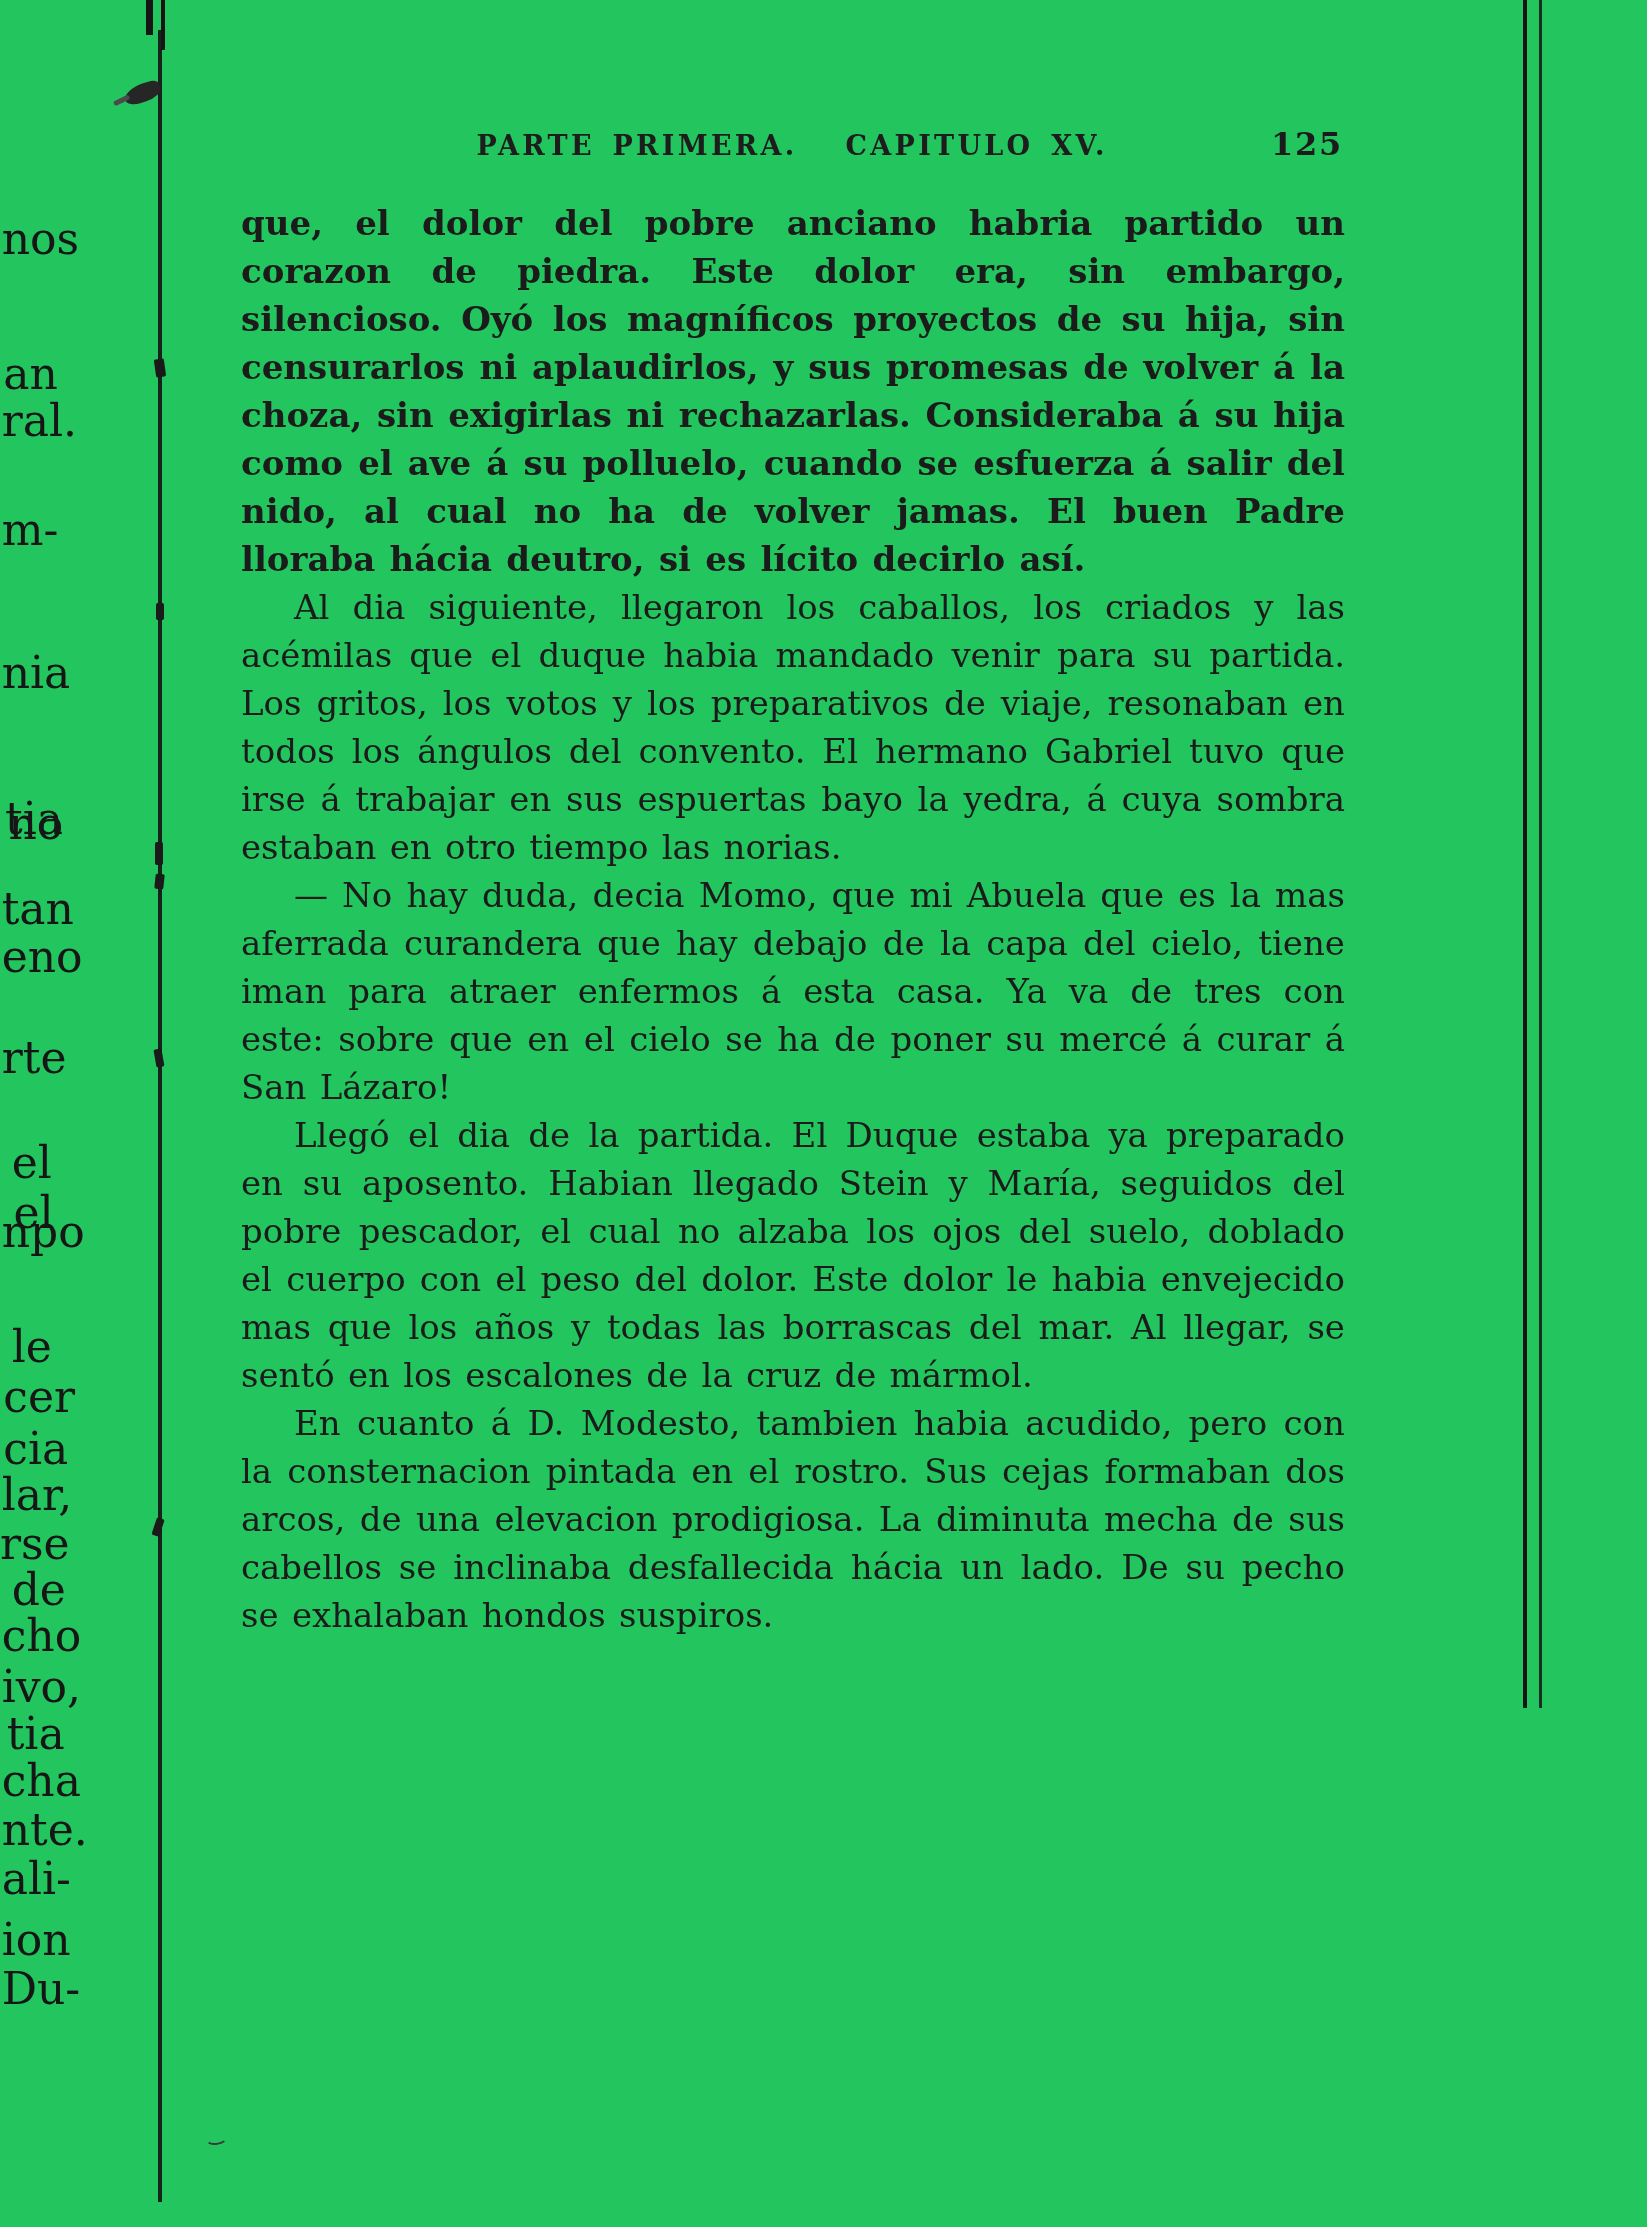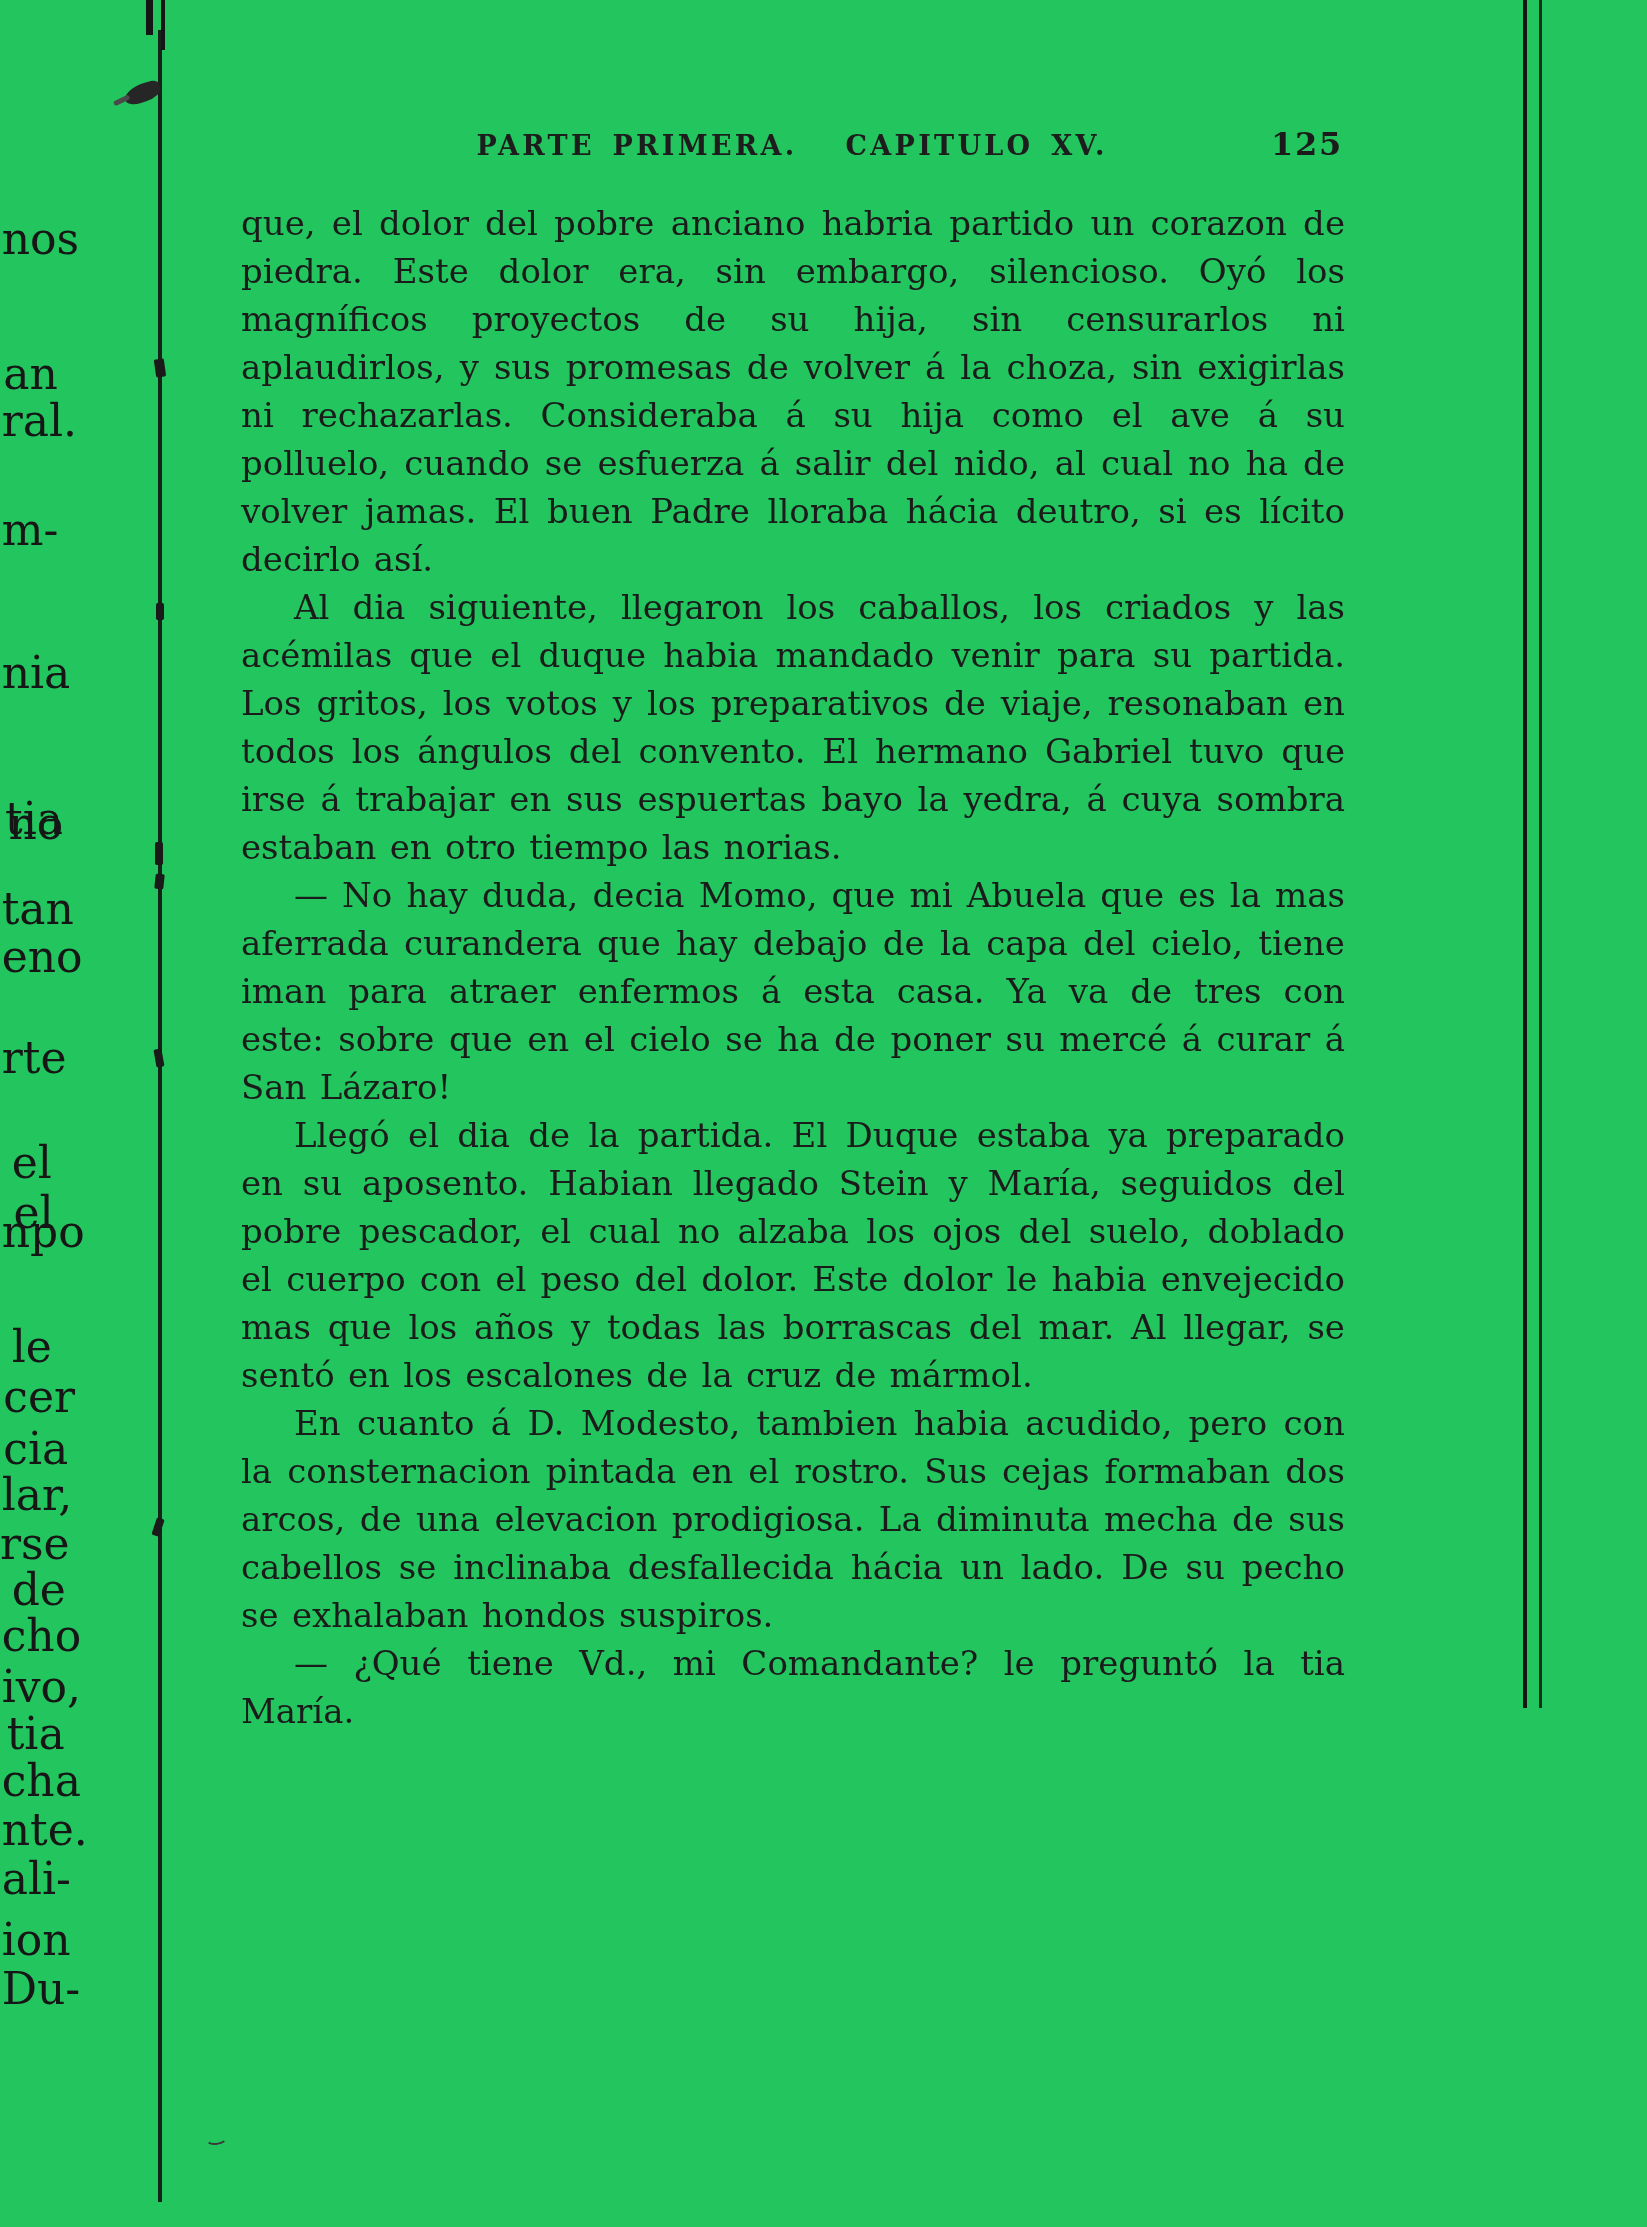--- a/index.html
+++ b/index.html
@@ -70,21 +70,21 @@
 
   
   .text-block {
     position: absolute;
     left: 241px; top: 199px; width: 1104px;
     font-size: 34px; line-height: 48px;
     text-align: justify;
     word-spacing: 2.5px;
   }
   .text-block p { margin: 0; text-indent: 53px; }
-  .text-block p.noindent { text-indent: 0; }
+  .text-block p.noindent { text-indent: 0; font-weight: bold; }
 
   
   .frag {
     position: absolute;
     font-size: 44px; line-height: 1;
     color: #161616;
     white-space: nowrap;
   }
 </style>
 </head>
@@ -113,21 +113,20 @@
     </span>
     <span class="page-number">125</span>
   </div>
 
   <div class="text-block">
     <p class="noindent">que, el dolor del pobre anciano habria partido un corazon de piedra. Este dolor era, sin embargo, silencioso. Oyó los magníficos proyectos de su hija, sin censurarlos ni aplaudirlos, y sus promesas de volver á la choza, sin exigirlas ni rechazarlas. Consideraba á su hija como el ave á su polluelo, cuando se esfuerza á salir del nido, al cual no ha de volver jamas. El buen Padre lloraba hácia deutro, si es lícito decirlo así.</p>
     <p>Al dia siguiente, llegaron los caballos, los criados y las acémilas que el duque habia mandado venir para su partida. Los gritos, los votos y los preparativos de viaje, resonaban en todos los ángulos del convento. El hermano Gabriel tuvo que irse á trabajar en sus espuertas bayo la yedra, á cuya sombra estaban en otro tiempo las norias.</p>
     <p>— No hay duda, decia Momo, que mi Abuela que es la mas aferrada curandera que hay debajo de la capa del cielo, tiene iman para atraer enfermos á esta casa. Ya va de tres con este: sobre que en el cielo se ha de poner su mercé á curar á San Lázaro!</p>
     <p>Llegó el dia de la partida. El Duque estaba ya preparado en su aposento. Habian llegado Stein y María, seguidos del pobre pescador, el cual no alzaba los ojos del suelo, doblado el cuerpo con el peso del dolor. Este dolor le habia envejecido mas que los años y todas las borrascas del mar. Al llegar, se sentó en los escalones de la cruz de mármol.</p>
     <p>En cuanto á D. Modesto, tambien habia acudido, pero con la consternacion pintada en el rostro. Sus cejas formaban dos arcos, de una elevacion prodigiosa. La diminuta mecha de sus cabellos se inclinaba desfallecida hácia un lado. De su pecho se exhalaban hondos suspiros.</p>
-    <p>— ¿Qué tiene Vd., mi Comandante? le preguntó la tia María.</p>
   </div>
 
   <span class="frag" style="left:1.7px;  top:217px">nos</span>
   <span class="frag" style="left:3.3px;  top:352px">an</span>
   <span class="frag" style="left:1.7px;  top:399px">ral.</span>
   <span class="frag" style="left:1.7px;  top:508px">m-</span>
   <span class="frag" style="left:1.7px;  top:651px">nia</span>
   <span class="frag" style="left:5px;  top:797px">tia</span>
   <span class="frag" style="left:8.4px; top:802px">no</span>
   <span class="frag" style="left:1.7px;  top:887px">tan</span>

